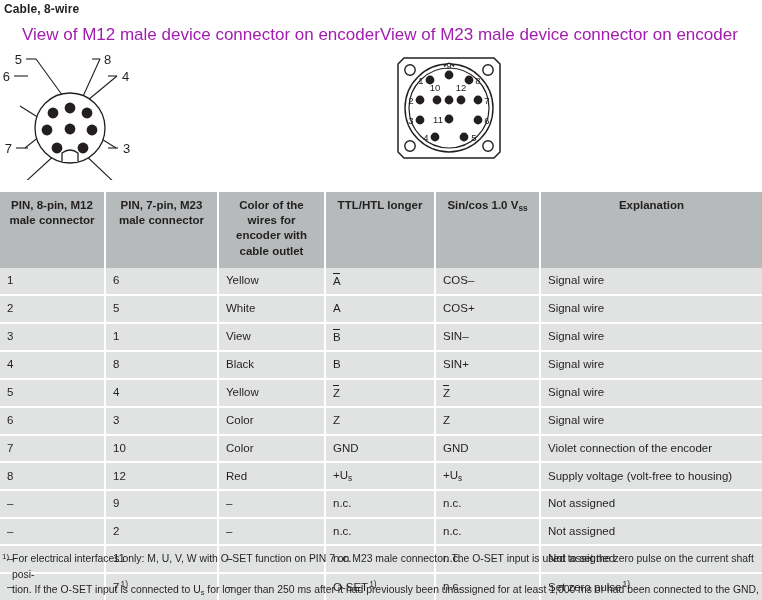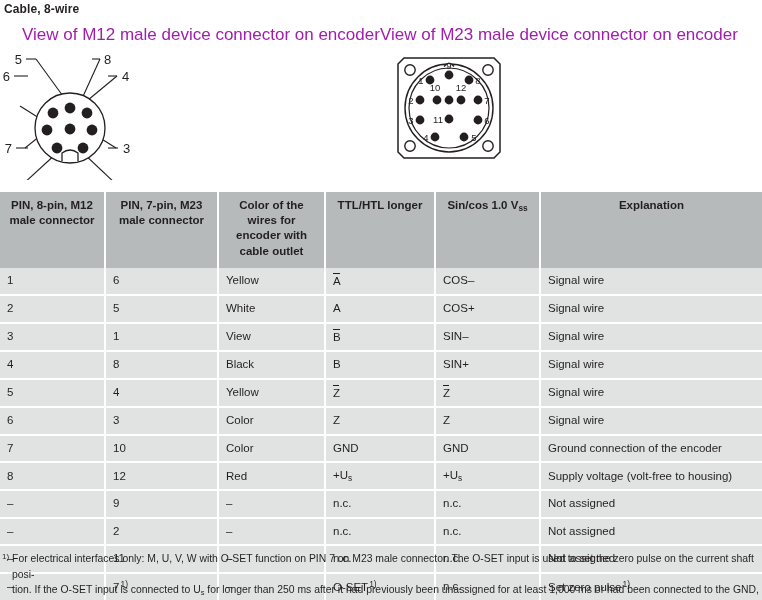--- a/index.html
+++ b/index.html
@@ -295,21 +295,21 @@
         <td><span>Z</span></td>
         <td><span>Z</span></td>
         <td><span>Signal wire</span></td>
       </tr>
       <tr>
         <td><span>7</span></td>
         <td><span>10</span></td>
         <td><span>Color</span></td>
         <td><span>GND</span></td>
         <td><span>GND</span></td>
-        <td><span>Ground connection of the encoder</span></td>
+        <td><span>Violet connection of the encoder</span></td>
       </tr>
       <tr>
         <td><span>8</span></td>
         <td><span>12</span></td>
         <td><span>Red</span></td>
         <td><span>+U</span><sub>s</sub></td>
         <td><span>+U</span><sub>s</sub></td>
         <td><span>Supply voltage (volt-free to housing)</span></td>
       </tr>
       <tr>

